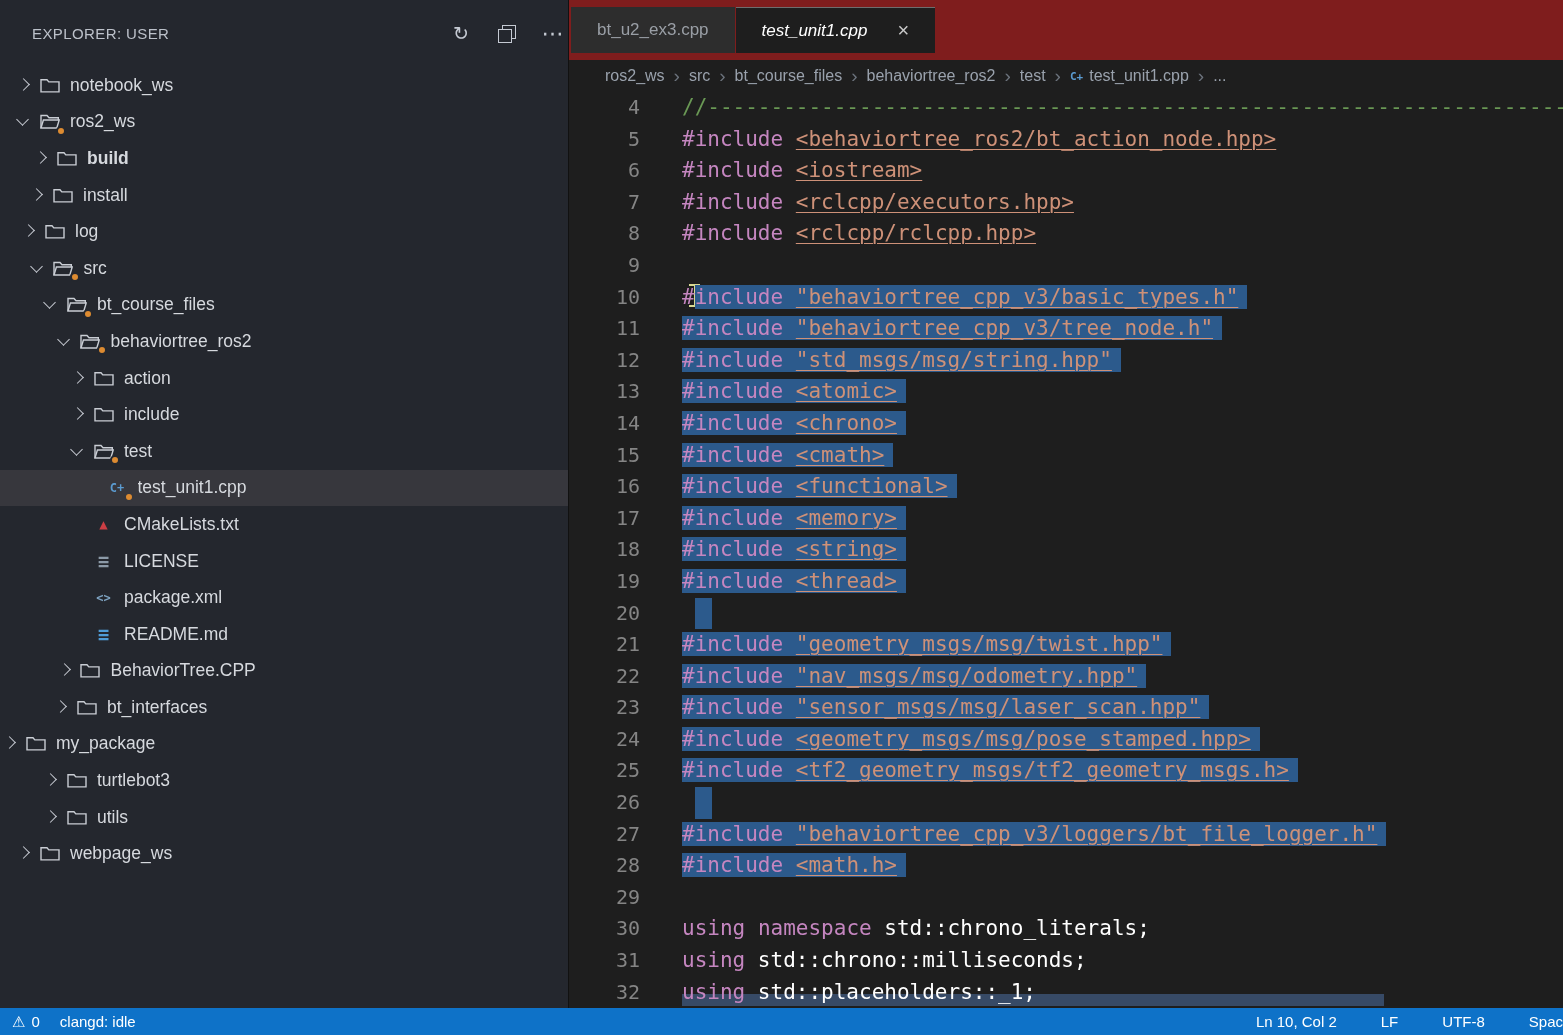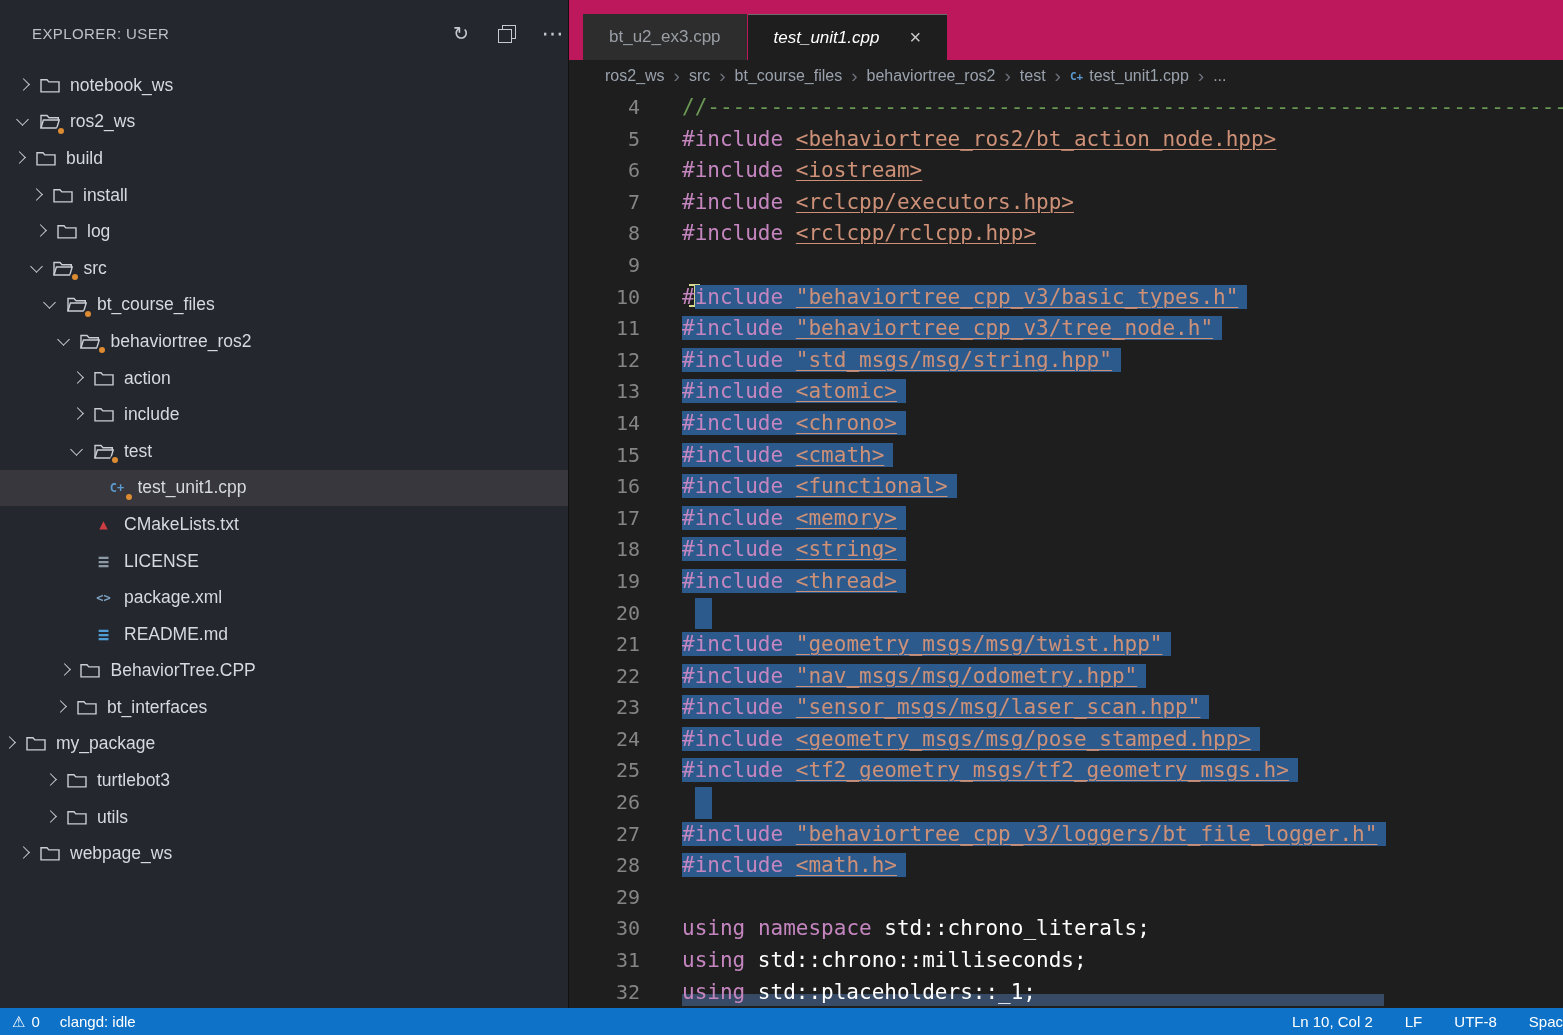--- a/index.html
+++ b/index.html
@@ -35,21 +35,21 @@
   .tlabel{overflow:hidden;text-overflow:ellipsis}
   .fi{font-family:"DejaVu Sans Mono",monospace;font-weight:bold;line-height:1}
   .fi.cpp{color:#5b9bd0;font-size:12px}
   .fi.cmake{color:#cc3e44;font-size:14px}
   .fi.lic{color:#8c9aa8;font-size:19px}
   .fi.xml{color:#7ea3c2;font-size:12px}
   .fi.md{color:#4f9cd6;font-size:19px}
 
   
   .editor{flex:1;display:flex;flex-direction:column;min-width:0;background:var(--editor-bg);position:relative}
-  .tabbar{height:60px;flex:none;background:#be185d;display:flex;align-items:flex-end;padding-left:14px;overflow:hidden}
+  .tabbar{height:60px;flex:none;background:#7f1d1d;display:flex;align-items:center;padding-left:2px;overflow:hidden}
   .tab{height:46px;display:flex;align-items:center;padding:0 26px;font-size:17px;color:#9a9fa6;background:#2d2d2d;margin-right:1px;cursor:pointer;white-space:nowrap}
   .tab.active{background:var(--editor-bg);color:#ffffff;font-style:italic;border-top:1px solid #6e6e6e}
   .tab .close{margin-left:30px;font-size:20px;color:#c9c9c9;font-style:normal;cursor:pointer}
   .breadcrumb{height:32px;flex:none;display:flex;align-items:center;padding-left:36px;font-size:16px;color:#9aa2ad;gap:9px;white-space:nowrap;overflow:hidden}
   .bc-sep{color:#6c737d;font-size:19px}
   .bc-item{cursor:pointer;display:flex;align-items:center;gap:6px}
   .bc-fileicon{color:#5b9bd0;font-family:"DejaVu Sans Mono",monospace;font-weight:bold;font-size:11px}
 
   .code{flex:1;position:relative;font-family:"DejaVu Sans Mono",monospace;font-size:21px;line-height:31.6px;overflow:hidden}
   .code-line{display:flex;height:31.6px;white-space:pre}
@@ -64,21 +64,21 @@
 
   .ibeam{position:absolute;left:119px;top:190px;width:13px;height:27px;pointer-events:none}
   .ibeam::before{content:"";position:absolute;left:5.5px;top:2px;bottom:2px;width:2px;background:#d7d993}
   .ibeam::after{content:"";position:absolute;left:1px;right:1px;top:2px;height:2px;background:#d7d993;box-shadow:0 21px 0 #d7d993}
 
   .hscroll{position:absolute;left:113px;bottom:2px;width:702px;height:12px;background:rgba(77,112,163,.55)}
 
   
   .statusbar{height:27px;flex:none;background:var(--status);display:flex;align-items:center;justify-content:space-between;color:#fff;font-size:15px;padding:0 0 0 12px;overflow:hidden}
   .sb-left{display:flex;align-items:center;gap:20px;white-space:nowrap}
-  .sb-right{display:flex;gap:32px;white-space:nowrap;overflow:hidden;flex:none}
+  .sb-right{display:flex;gap:44px;white-space:nowrap;overflow:hidden;flex:none}
   .sb-item{display:flex;align-items:center;gap:6px;cursor:pointer}
   .sb-icon{font-size:15px}
 </style>
 </head>
 <body>
 
 <div class="app">
   <div class="main">
 
     <div class="sidebar">
@@ -106,39 +106,39 @@
             <span class="chev down"></span>
             <span class="ticon">
               <svg width="20" height="17" viewBox="0 0 20 16">
                 <path d="M1 14.5V2h6l2 2.3h9.3v2.2" fill="none" stroke="#c9cdd4" stroke-width="1.4"></path>
                 <path d="M1 14.5l2.4-8h15.8l-2.4 8z" fill="none" stroke="#c9cdd4" stroke-width="1.4"></path>
               </svg>
               <span class="gitdot"></span>
             </span>
             <span class="tlabel">ros2_ws</span>
           </div>
-          <div class="tree-row" style="padding-left: 10px;">
+          <div class="tree-row" style="padding-left: 31px; font-weight: bold;">
             <span class="chev right"></span>
             <span class="ticon">
               <svg width="20" height="17" viewBox="0 0 20 16">
                 <path d="M1 2.2h6l1.8 2.2H19v10H1z" fill="none" stroke="#c9cdd4" stroke-width="1.4"></path>
               </svg>
             </span>
             <span class="tlabel">build</span>
           </div>
           <div class="tree-row" style="padding-left: 27px;">
             <span class="chev right"></span>
             <span class="ticon">
               <svg width="20" height="17" viewBox="0 0 20 16">
                 <path d="M1 2.2h6l1.8 2.2H19v10H1z" fill="none" stroke="#c9cdd4" stroke-width="1.4"></path>
               </svg>
             </span>
             <span class="tlabel">install</span>
           </div>
-          <div class="tree-row" style="padding-left: 31px;">
+          <div class="tree-row" style="padding-left: 19px;">
             <span class="chev right"></span>
             <span class="ticon">
               <svg width="20" height="17" viewBox="0 0 20 16">
                 <path d="M1 2.2h6l1.8 2.2H19v10H1z" fill="none" stroke="#c9cdd4" stroke-width="1.4"></path>
               </svg>
             </span>
             <span class="tlabel">log</span>
           </div>
           <div class="tree-row" style="padding-left: 27.5px;">
             <span class="chev down"></span>

